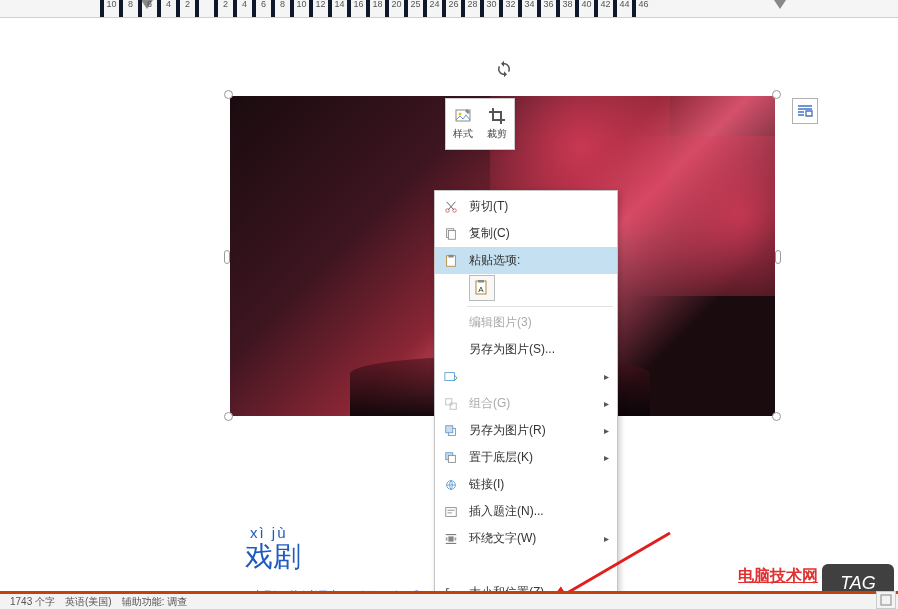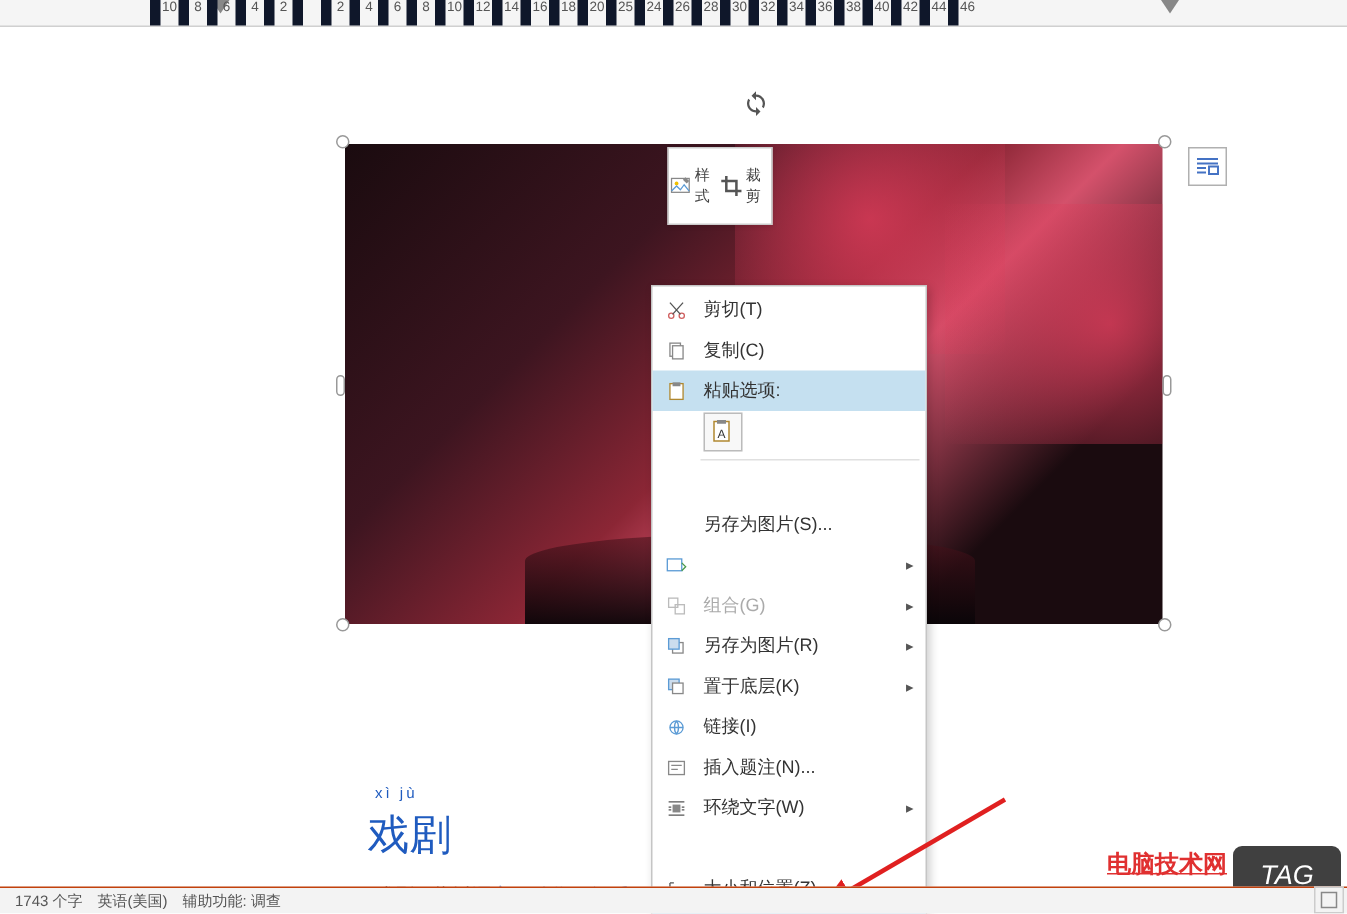--- a/index.html
+++ b/index.html
@@ -1,19 +1,19 @@
 <!DOCTYPE html>
 <html><head>
 <meta charset="utf-8">
 <style>
 * { margin: 0; padding: 0; box-sizing: border-box; }
 body { font-family: "Microsoft YaHei", sans-serif; font-size: 12px; background: #fff; width: 898px; height: 609px; overflow: hidden; position: relative; }
 
 .ruler { position: absolute; top: 0; left: 0; right: 0; height: 18px; background: #f5f5f5; border-bottom: 1px solid #d0d0d0; display: flex; align-items: flex-end; padding-left: 100px; }
-.ruler-tick { position: relative; width: 19px; height: 18px; border-left: 7px solid #0f172a; font-size: 9px; display: flex; align-items: flex-start; justify-content: center; color: #555; text-align: right; }
+.ruler-tick { position: relative; width: 19px; height: 18px; border-left: 4px solid #0f172a; font-size: 9px; display: flex; align-items: flex-start; justify-content: center; color: #555; text-align: right; }
 .ruler-marker { position: absolute; top: 0; width: 0; height: 0; border-left: 6px solid transparent; border-right: 6px solid transparent; border-top: 9px solid #888; }
 
 .canvas { position: absolute; top: 18px; left: 0; right: 0; bottom: 18px; background: #fff; }
 .image-container { position: absolute; top: 78px; left: 230px; width: 545px; height: 320px; }
 .image-placeholder { width: 100%; height: 100%; background: linear-gradient(135deg, #1a0b0f 0%, #3d1520 30%, #8b2635 50%, #d4516b 60%, #1a0b0f 80%); position: relative; overflow: hidden; }
 .img-accent { position: absolute; background: radial-gradient(circle, rgba(220,60,90,0.8), rgba(40,5,15,0)); }
 .img-a1 { width: 180px; height: 180px; top: -40px; left: 260px; }
 .img-a2 { width: 220px; height: 160px; top: 40px; left: 400px; }
 .img-a3 { width: 300px; height: 60px; bottom: 0; left: 120px; background: linear-gradient(to bottom, rgba(80,20,30,0.6), rgba(10,5,8,0.95)); border-radius: 50% 50% 0 0 / 30% 30% 0 0; }
 
@@ -22,44 +22,44 @@
 .sel-h-tr { top: 72px; left: 772px; }
 .sel-h-bl { top: 394px; left: 224px; }
 .sel-h-br { top: 394px; left: 772px; }
 .sel-h-l { top: 232px; left: 224px; width: 6px; height: 14px; border-radius: 3px; }
 .sel-h-r { top: 232px; left: 775px; width: 6px; height: 14px; border-radius: 3px; }
 .sel-rot { position: absolute; top: 42px; left: 495px; width: 18px; height: 18px; }
 
 .layout-opt { position: absolute; top: 80px; left: 792px; width: 26px; height: 26px; border: 1px solid #b0b0b0; background: #fff; display: flex; align-items: center; justify-content: center; }
 
 .mini-toolbar { position: absolute; top: 80px; left: 445px; width: 70px; height: 52px; background: #fff; border: 1px solid #ccc; display: flex; box-shadow: 0 1px 3px rgba(0,0,0,0.1); }
-.mini-btn { flex: 1; display: flex; flex-direction: row; align-items: center; justify-content: center; gap: 2px; font-size: 10px; color: #444; }
+.mini-btn { flex: 1; display: flex; flex-direction: column; align-items: center; justify-content: center; gap: 2px; font-size: 10px; color: #444; }
 
 .ctx-menu { position: absolute; top: 172px; left: 434px; width: 184px; background: #fff; border: 1px solid #c5c5c5; box-shadow: 2px 2px 6px rgba(0,0,0,0.2); padding: 2px 0; }
 .ctx-item { height: 27px; display: flex; align-items: center; padding: 0 8px 0 4px; font-size: 12px; color: #333; cursor: default; position: relative; justify-content: space-between; }
 .ctx-item.disabled { color: #aaa; }
 .ctx-item.highlighted { background: #c5e0f0; }
 .ctx-icon { width: 24px; height: 20px; display: flex; align-items: center; justify-content: center; margin-right: 6px; flex-shrink: 0; }
 .ctx-label { flex: 1; }
 .ctx-arrow { font-size: 10px; color: #555; }
 .ctx-sep { height: 1px; background: #e0e0e0; margin: 2px 4px 2px 32px; }
 .paste-opt-row { padding: 2px 0 4px 34px; height: 30px; display: flex; gap: 4px; align-items: center; }
 .paste-box { width: 26px; height: 26px; border: 1px solid #bbb; background: #f8f8f8; display: flex; align-items: center; justify-content: center; }
 
 .red-arrow { position: absolute; top: 510px; left: 540px; width: 140px; height: 80px; pointer-events: none; }
 
 .title-text { position: absolute; top: 520px; left: 245px; font-size: 28px; color: #1f5bbf; font-weight: normal; }
-.title-ruby { position: absolute; top: 506px; left: 250px; font-size: 10px; color: #1f5bbf; letter-spacing: 2px; }
+.title-ruby { position: absolute; top: 506px; left: 250px; font-size: 15px; color: #1f5bbf; letter-spacing: 2px; }
 .body-text { position: absolute; top: 570px; left: 250px; font-size: 13px; color: #333; }
 .body-text .lnk { color: #1f5bbf; }
 .watermark-tag { position: absolute; top: 546px; right: 4px; width: 72px; height: 38px; background: #404040; border-radius: 6px; color: #fff; font-size: 18px; font-weight: normal; display: flex; align-items: center; justify-content: center; font-style: italic; }
 .watermark-text { position: absolute; top: 548px; right: 80px; font-size: 16px; color: #e03030; font-weight: bold; text-decoration: underline; }
 .watermark-url { position: absolute; top: 572px; right: 74px; font-size: 13px; color: #3080d0; }
 
-.statusbar { position: absolute; bottom: 0; left: 0; right: 0; height: 18px; background: #f3f3f3; border-top: 1px solid #c2410c; font-size: 10px; color: #555; padding-left: 10px; display: flex; align-items: center; gap: 10px; }
+.statusbar { position: absolute; bottom: 0; left: 0; right: 0; height: 18px; background: #f3f3f3; border-top: 3px solid #c2410c; font-size: 10px; color: #555; padding-left: 10px; display: flex; align-items: flex-end; gap: 10px; }
 .stat-icon-box { position: absolute; bottom: 0; right: 2px; width: 20px; height: 18px; border: 1px solid #ccc; display: flex; align-items: center; justify-content: center; background: #f3f3f3; }
 </style>
 </head>
 <body>
 
 <div class="ruler">
   <div class="ruler-marker" style="left:141px"></div>
   <div class="ruler-marker" style="left:774px"></div>
 <div class="ruler-tick">10</div>
     <div class="ruler-tick">8</div>
@@ -172,20 +172,21 @@
         <svg width="18" height="18" viewBox="0 0 18 18">
             <rect x="3" y="2" width="10" height="13" fill="#fff" stroke="#b08830"></rect>
             <rect x="5" y="1" width="6" height="2.5" fill="#888"></rect>
             <text x="8" y="13" font-size="8" fill="#333" text-anchor="middle">A</text>
           </svg>
       </div>
     </div>
     <div class="ctx-sep"></div>
     <div class="ctx-item disabled">
       <div class="ctx-icon"></div>
+      <span class="ctx-label">编辑图片(3)</span>
     </div>
     <div class="ctx-item">
       <div class="ctx-icon"></div>
       <span class="ctx-label">另存为图片(S)...</span>
     </div>
     <div class="ctx-item">
       <div class="ctx-icon">
           <svg width="14" height="14" viewBox="0 0 16 16">
             <rect x="1" y="3" width="11" height="9" fill="none" stroke="#5b9bd5"></rect>
             <path d="M12 6l3 3-3 3" fill="none" stroke="#4a9a4a"></path>

